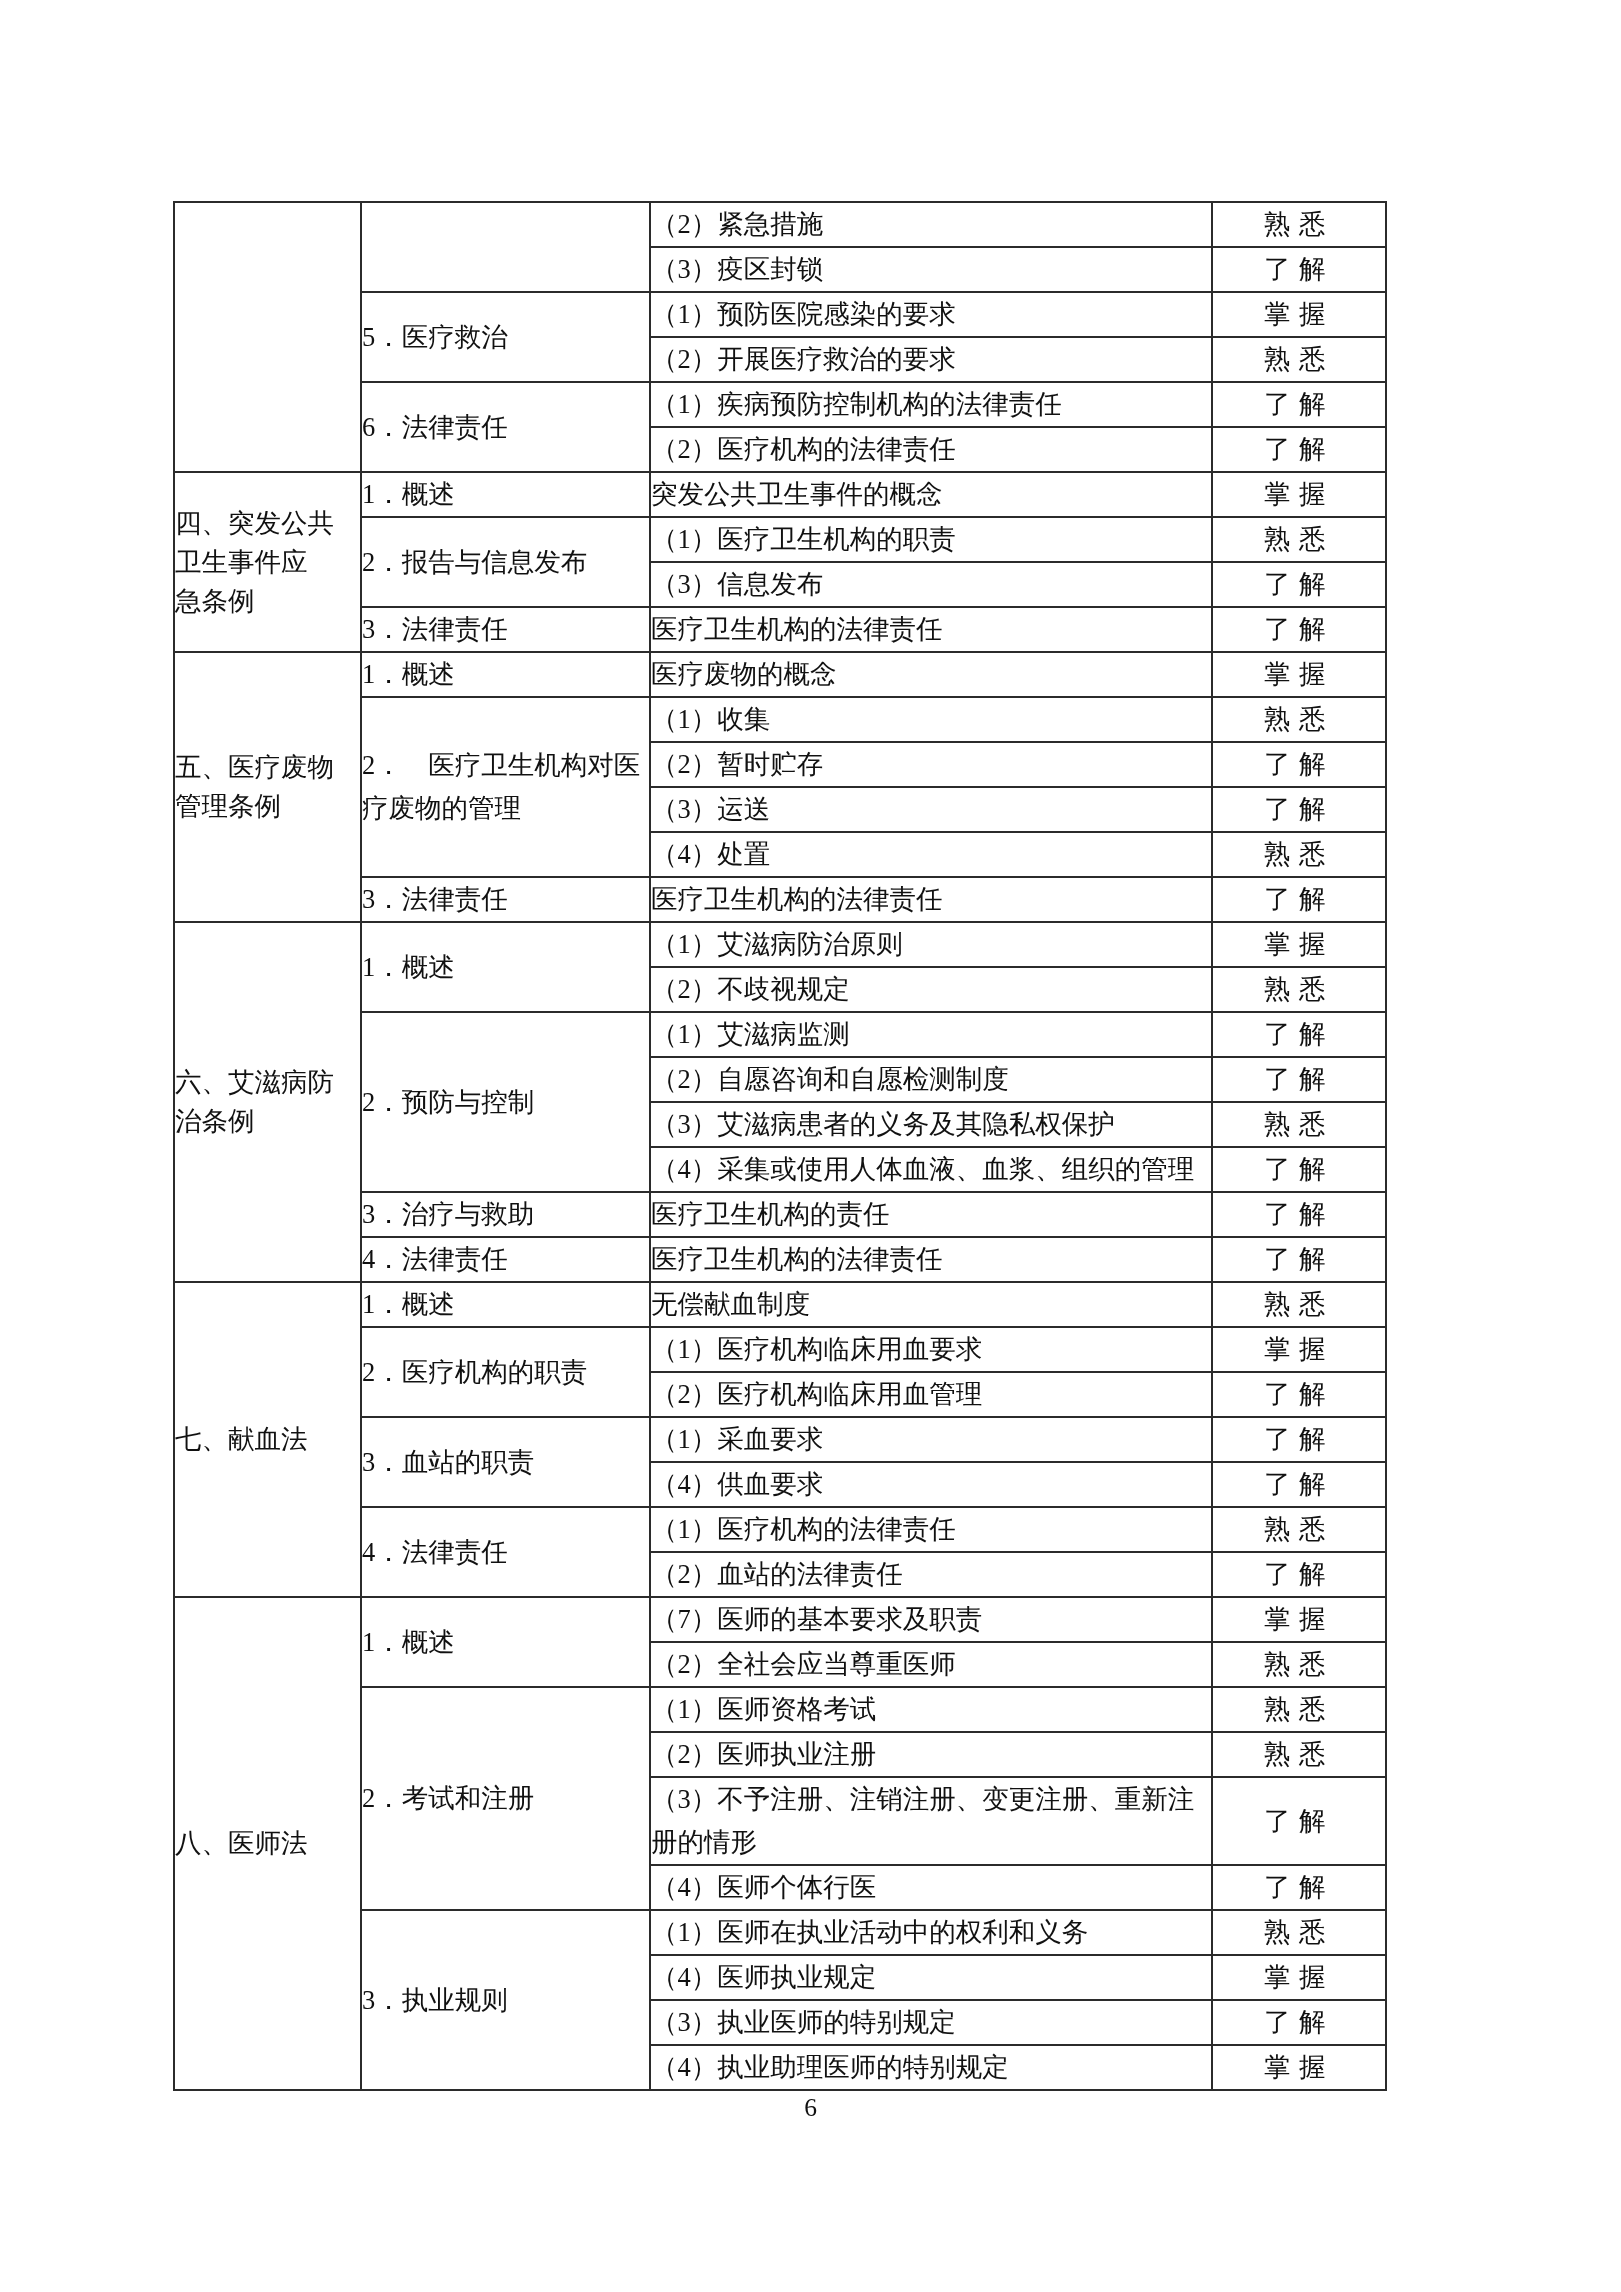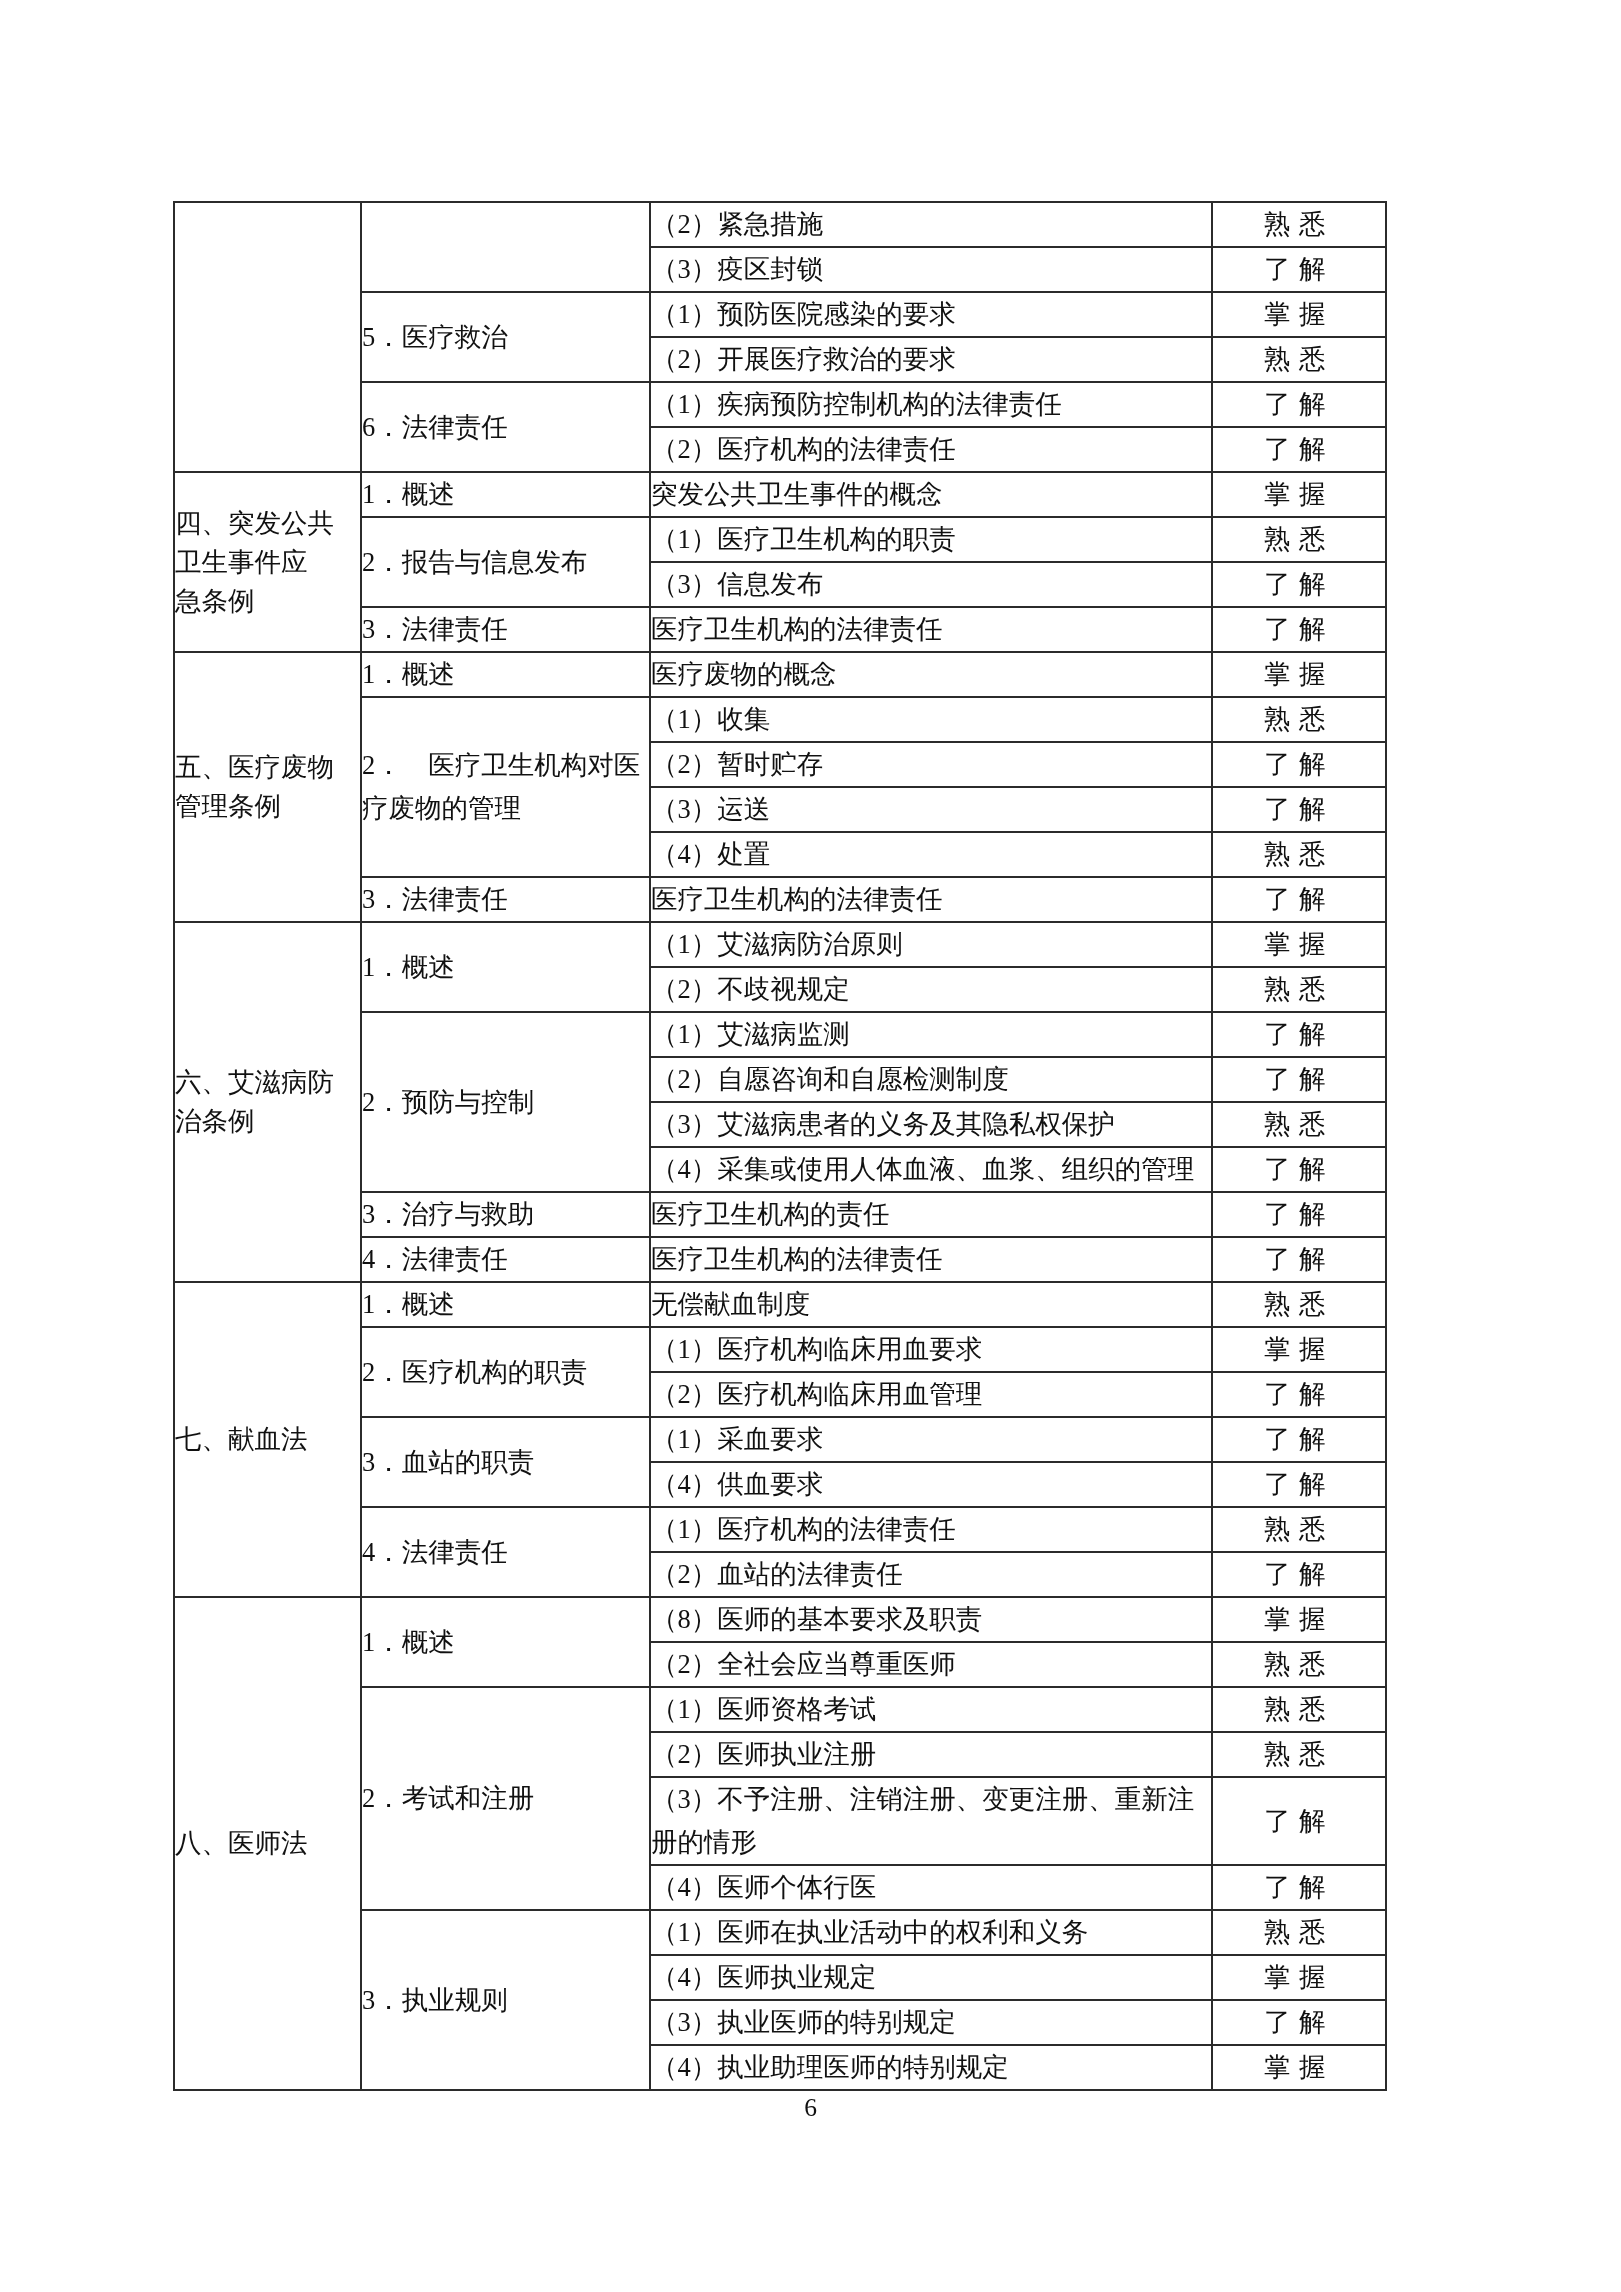--- a/index.html
+++ b/index.html
@@ -218,21 +218,21 @@
         </tr>
         <tr>
           <td class="c3">（2）血站的法律责任</td>
           <td class="c4">了解</td>
         </tr>
         <tr class="section-start">
           <td class="c1" rowspan="10">
             <div>八、医师法</div>
           </td>
           <td class="c2" rowspan="2">1．概述</td>
-          <td class="c3">（8）医师的基本要求及职责</td>
+          <td class="c3">（7）医师的基本要求及职责</td>
           <td class="c4">掌握</td>
         </tr>
         <tr>
           <td class="c3">（2）全社会应当尊重医师</td>
           <td class="c4">熟悉</td>
         </tr>
         <tr>
           <td class="c2" rowspan="4">2．考试和注册</td>
           <td class="c3">（1）医师资格考试</td>
           <td class="c4">熟悉</td>

